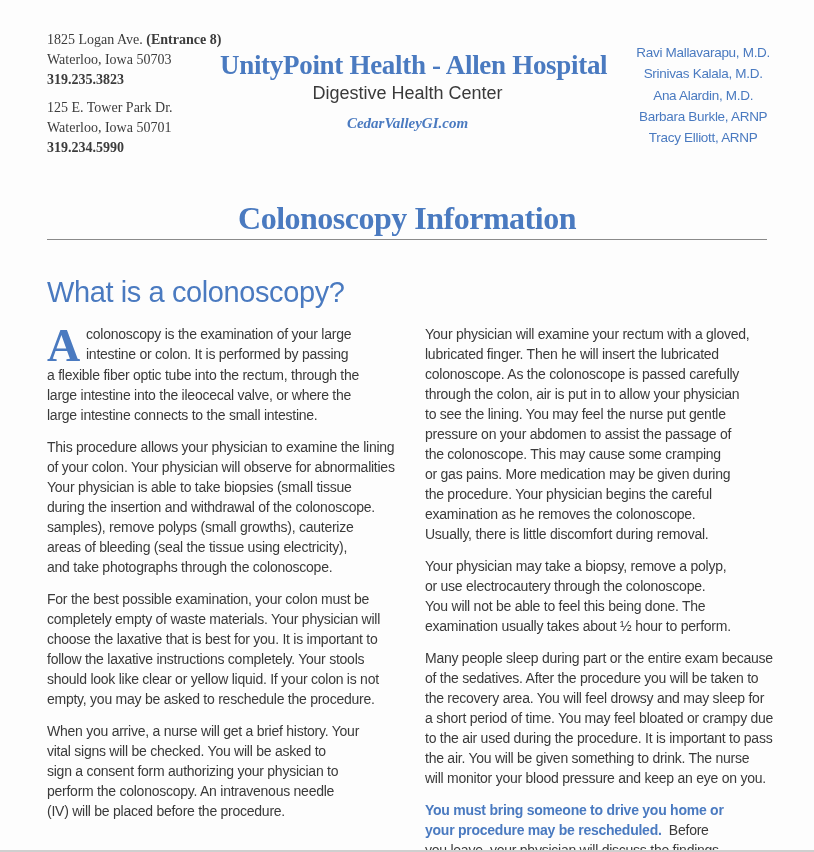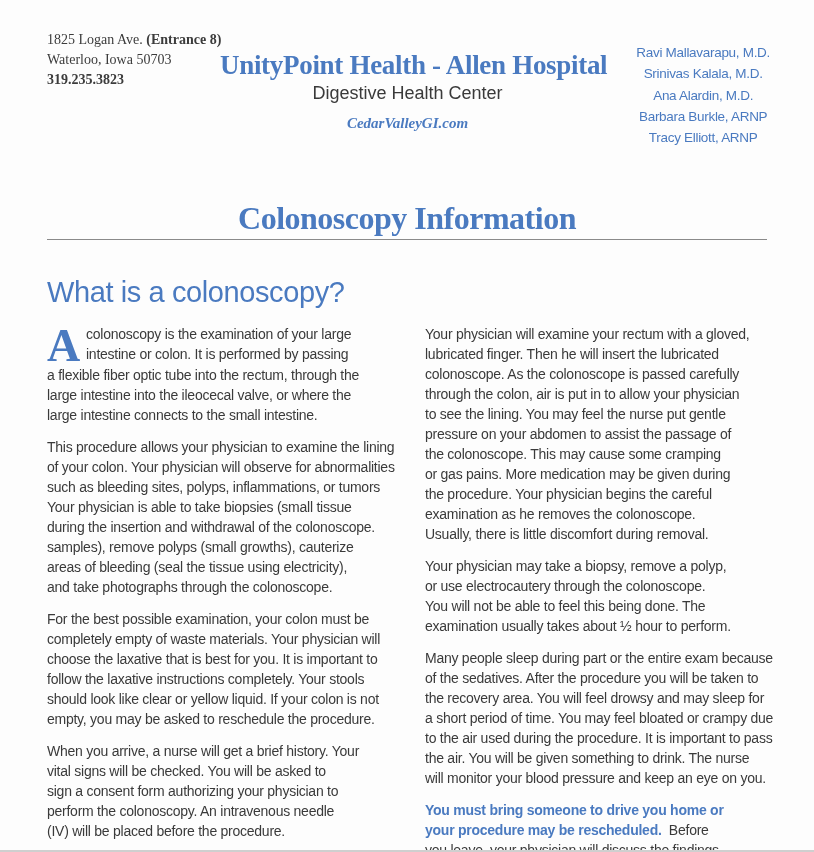--- a/index.html
+++ b/index.html
@@ -56,20 +56,25 @@
 
   <div class="addr">
     <div>
       <span class="line">
         <span>1825 Logan Ave.</span>
         <span class="small">(Entrance 8)</span>
       </span>
       <span class="line">Waterloo, Iowa 50703</span>
       <span class="line phone">319.235.3823</span>
     </div>
+    <div class="block2">
+      <span class="line">125 E. Tower Park Dr.</span>
+      <span class="line">Waterloo, Iowa 50701</span>
+      <span class="line phone">319.234.5990</span>
+    </div>
   </div>
 
   <div class="center-head">
     <div class="hospital">UnityPoint Health - Allen Hospital</div>
     <div class="dept">Digestive Health Center</div>
     <div class="website">CedarValleyGI.com</div>
   </div>
 
   <div class="providers">
     <span class="p">Ravi Mallavarapu, M.D.</span>
@@ -89,21 +94,20 @@
       <span class="dropcap">A</span>
       <span class="ln">colonoscopy is the examination of your large</span>
       <span class="ln">intestine or colon.  It is performed by passing</span>
       <span class="ln" style="clear:left">a flexible fiber optic tube into the rectum, through the</span>
       <span class="ln">large intestine into the ileocecal valve, or where the</span>
       <span class="ln">large intestine connects to the small intestine.</span>
     </p>
     <p>
       <span class="ln">This procedure allows your physician to examine the lining</span>
       <span class="ln">of your colon.  Your physician will observe for abnormalities</span>
-      <span class="ln">such as bleeding sites, polyps, inflammations, or tumors</span>
       <span class="ln">Your physician is able to take biopsies (small tissue</span>
       <span class="ln">during the insertion and withdrawal of the colonoscope.</span>
       <span class="ln">samples), remove polyps (small growths), cauterize</span>
       <span class="ln">areas of bleeding (seal the tissue using electricity),</span>
       <span class="ln">and take photographs through the colonoscope.</span>
     </p>
     <p>
       <span class="ln">For the best possible examination, your colon must be</span>
       <span class="ln">completely empty of waste materials.  Your physician will</span>
       <span class="ln">choose the laxative that is best for you.  It is important to</span>

